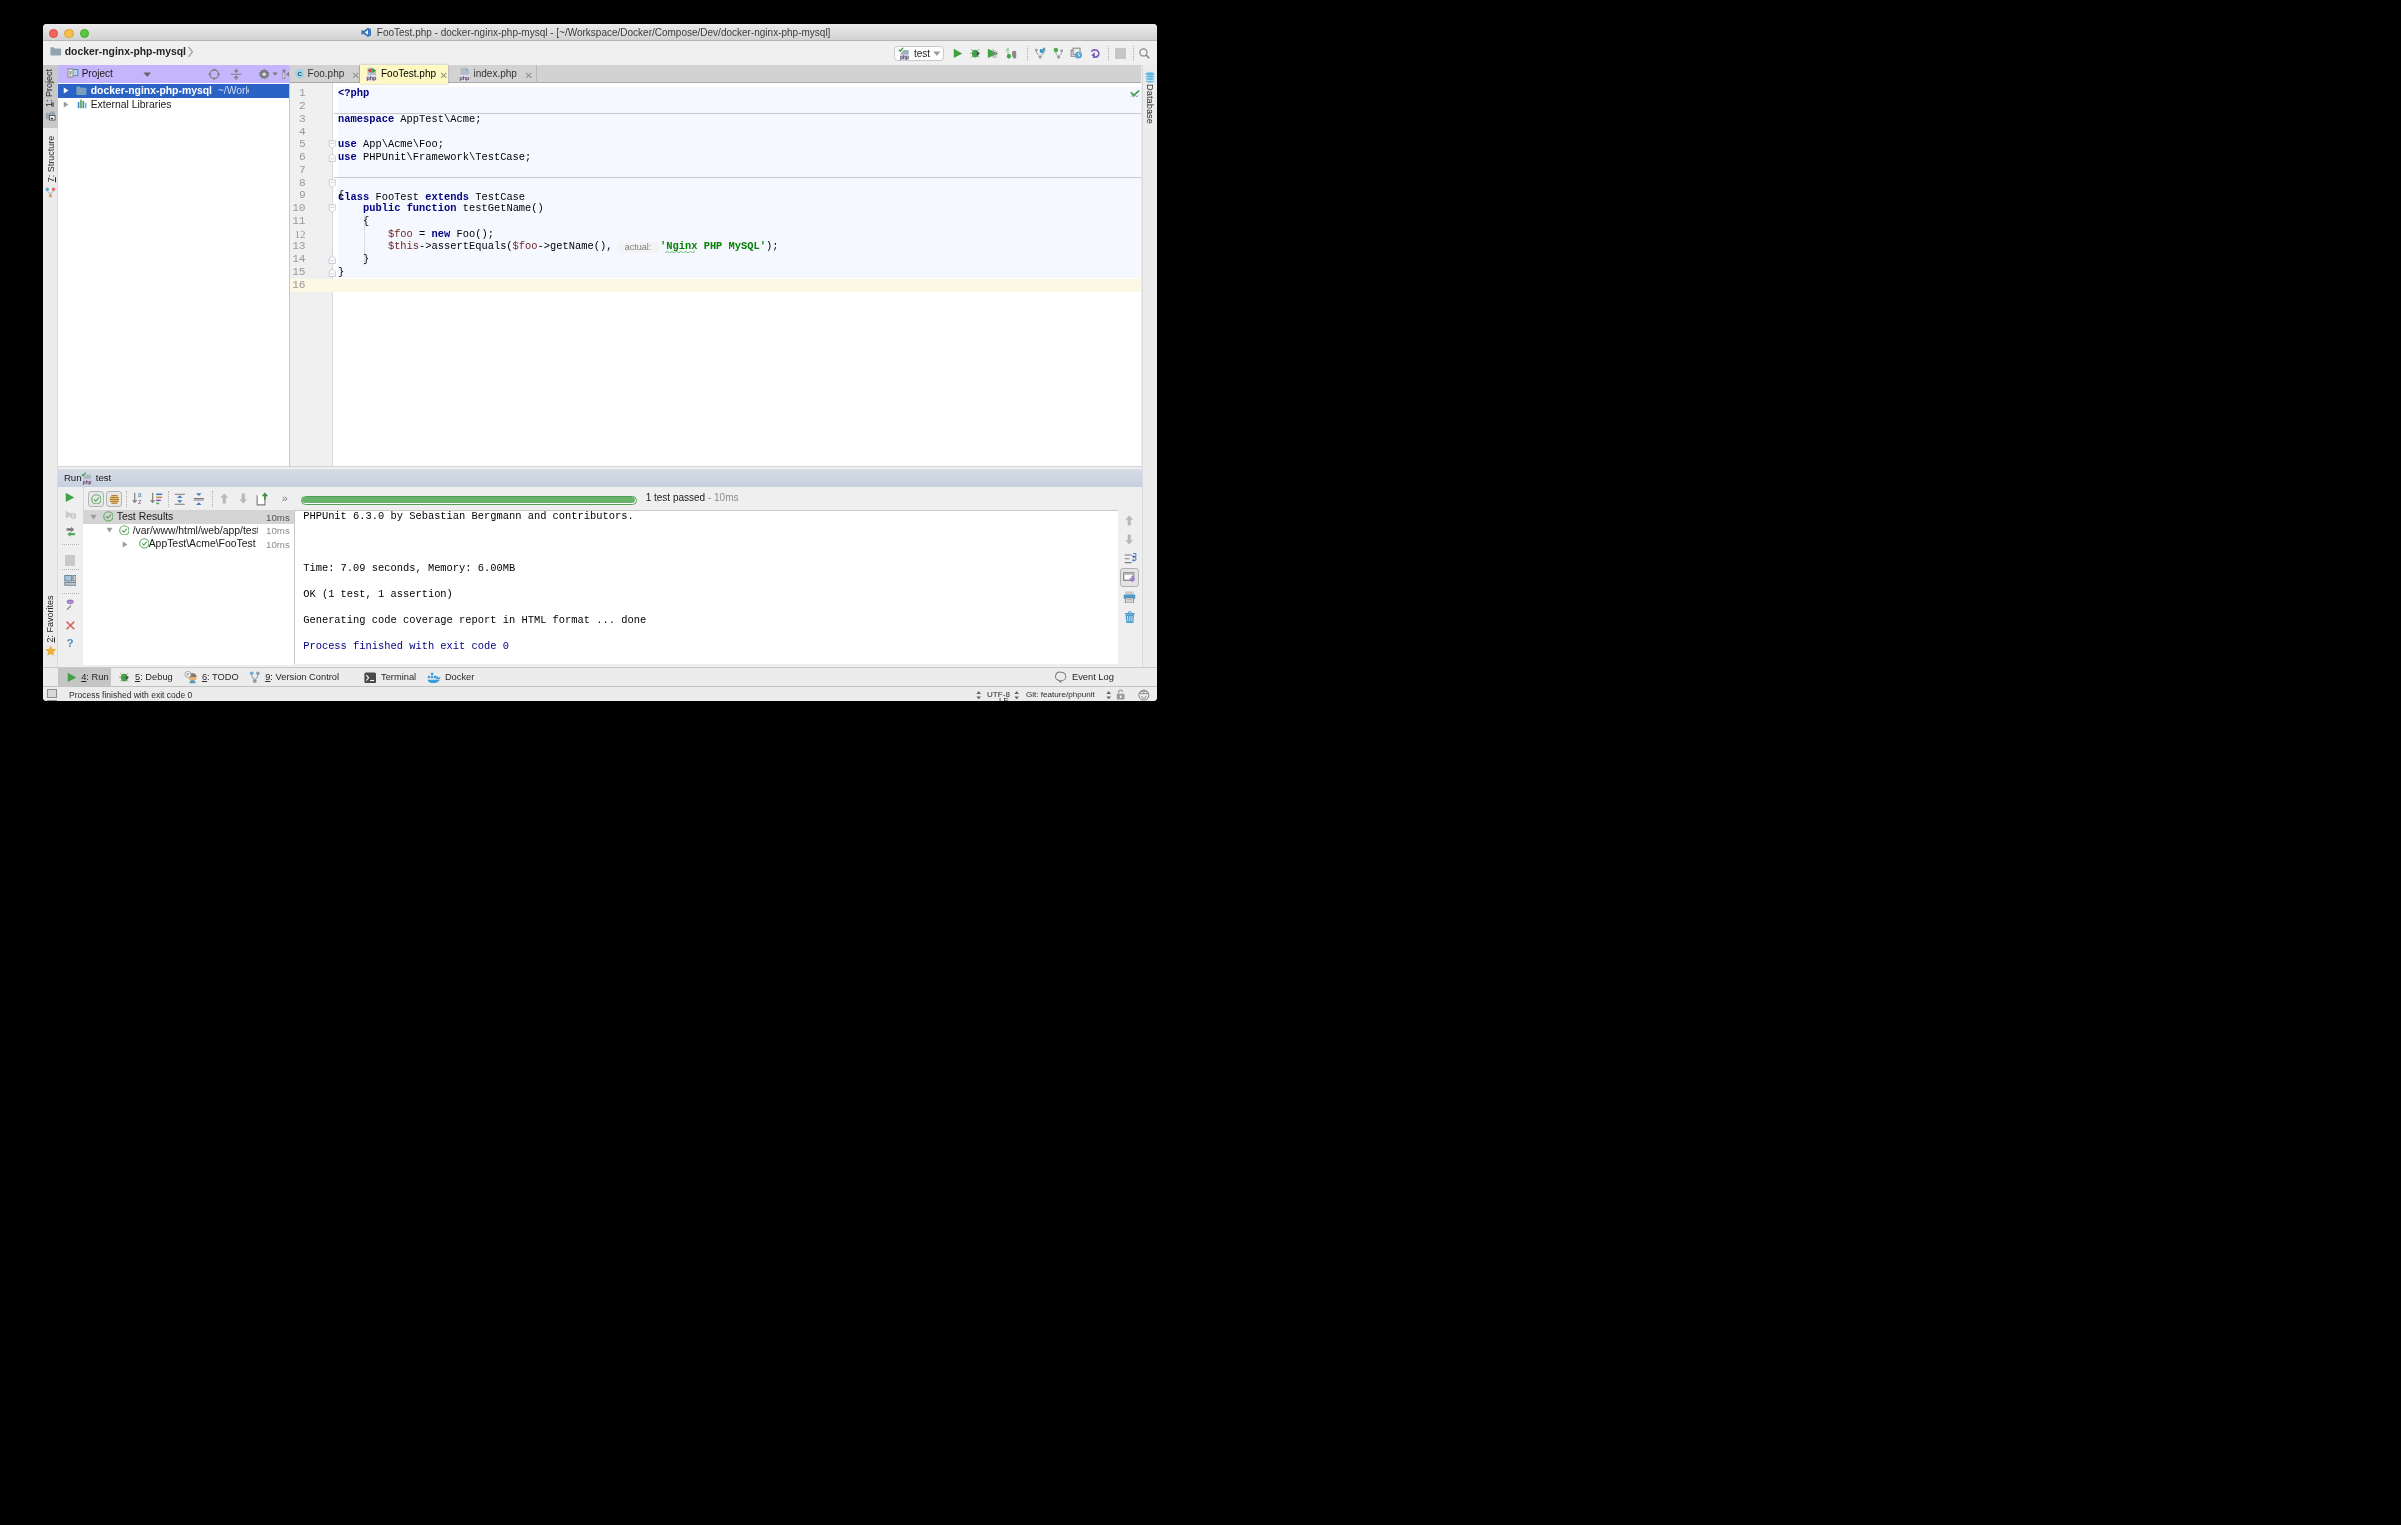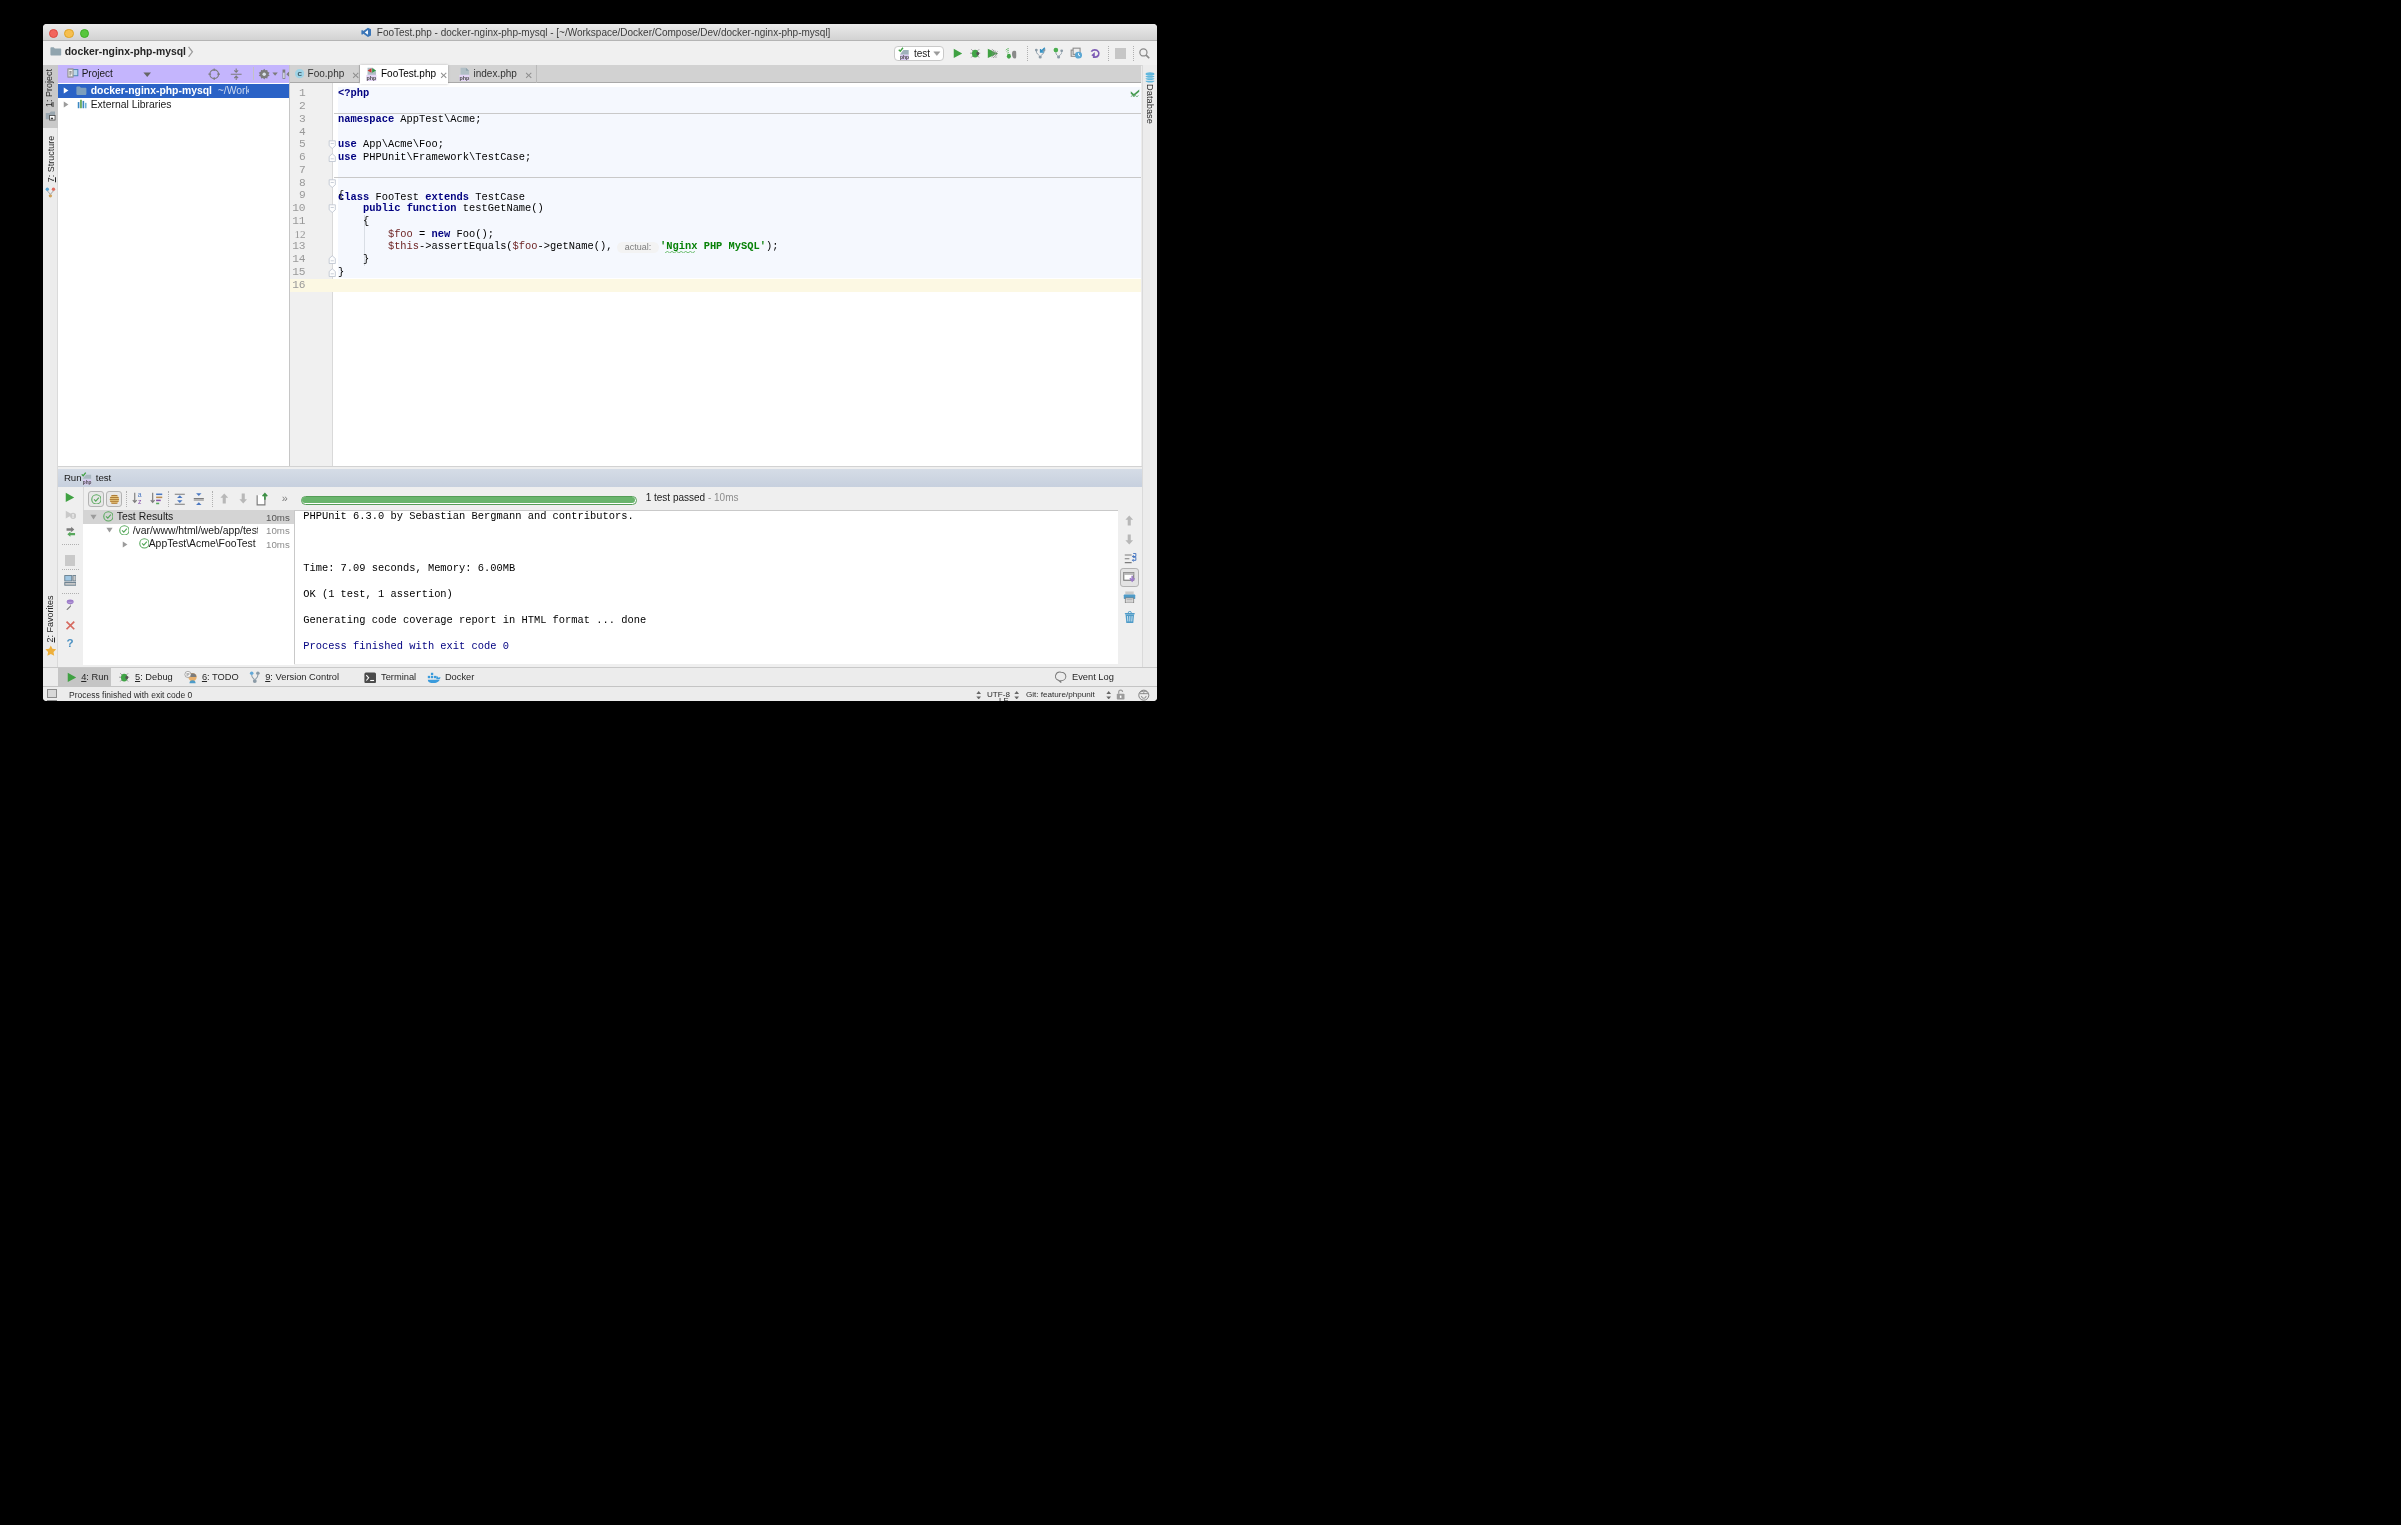--- a/index.html
+++ b/index.html
@@ -257,21 +257,21 @@
   </div>
   <div id="tabbar">
     <div class="tab" style="left:0px;width:71px;border-right:0.8px solid #b9b9b9;">
       <svg class="ico" style="left:6.2px;top:4.3px;" width="9.3" height="9.3" viewBox="0 0 12 12">
           <circle cx="6" cy="6" r="6" fill="#9fd3e6"></circle>
           <text x="6" y="8.8" font-size="8" font-weight="bold" fill="#2d4a56" text-anchor="middle" font-family="Liberation Sans">C</text>
         </svg>
       <div class="abs" style="left:18.6px;top:2.7px;font-size:10px;color:#333;">Foo.php</div>
       <div class="abs" style="left:57px;top:2.7px;"><span class="tabx">✕</span></div>
     </div>
-    <div class="tab" style="left:71px;width:88px;background:#ffffff;height:18.6px;box-shadow:0 0 2.3px rgba(0,0,0,0.25);z-index:3;">
+    <div class="tab" style="left:71px;width:88px;background:#fef9c3;height:18.6px;box-shadow:0 0 2.3px rgba(0,0,0,0.25);z-index:3;">
       <svg class="ico" style="left:6.2px;top:1.5px;" width="11.6" height="14.7" viewBox="0 0 15 19">
         <path d="M2 1 h7 l4 4 v8 h-11 Z" fill="#b0bec5"></path>
         <path d="M2 4.5 L7 1.5 L7 7.5 Z" fill="#cc3731"></path>
           <path d="M13 4.5 L8 1.5 L8 7.5 Z" fill="#2e9440"></path>
         <rect x="0.5" y="10" width="13" height="8" rx="1" fill="#e3d5f5"></rect>
         <text x="7" y="16.3" font-size="7" font-weight="bold" fill="#4a4a4a" text-anchor="middle" font-family="Liberation Sans">php</text>
       </svg>
       <div class="abs" style="left:21px;top:3.1px;font-size:10px;color:#000;">FooTest.php</div>
       <div class="abs" style="left:74px;top:3.1px;"><span class="tabx">✕</span></div>
     </div>

